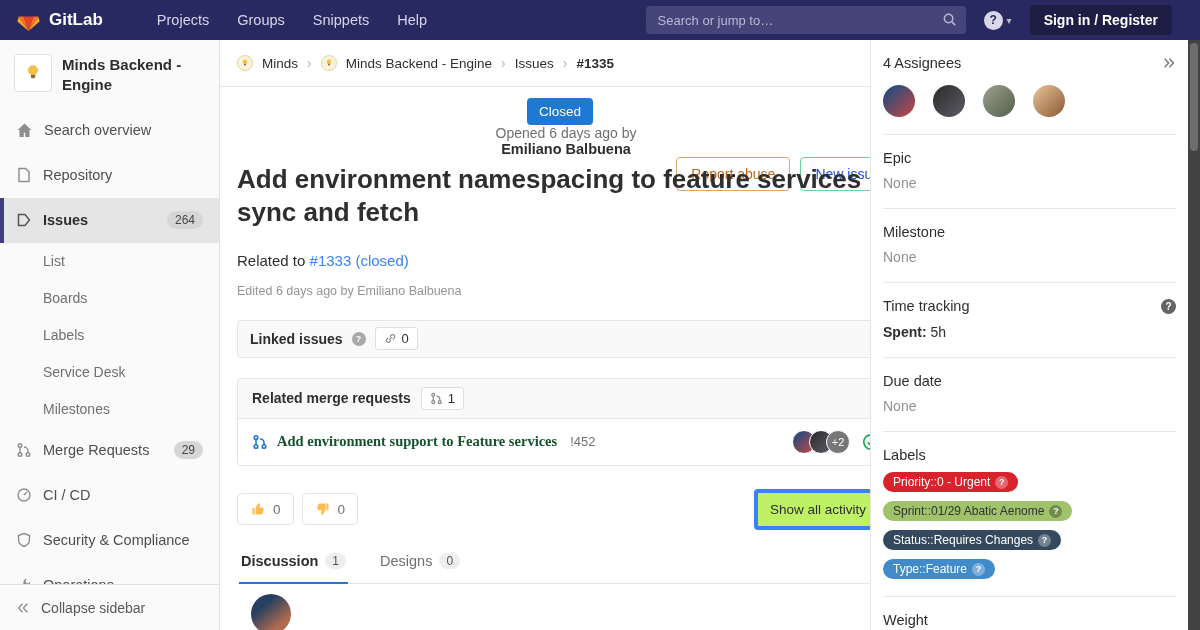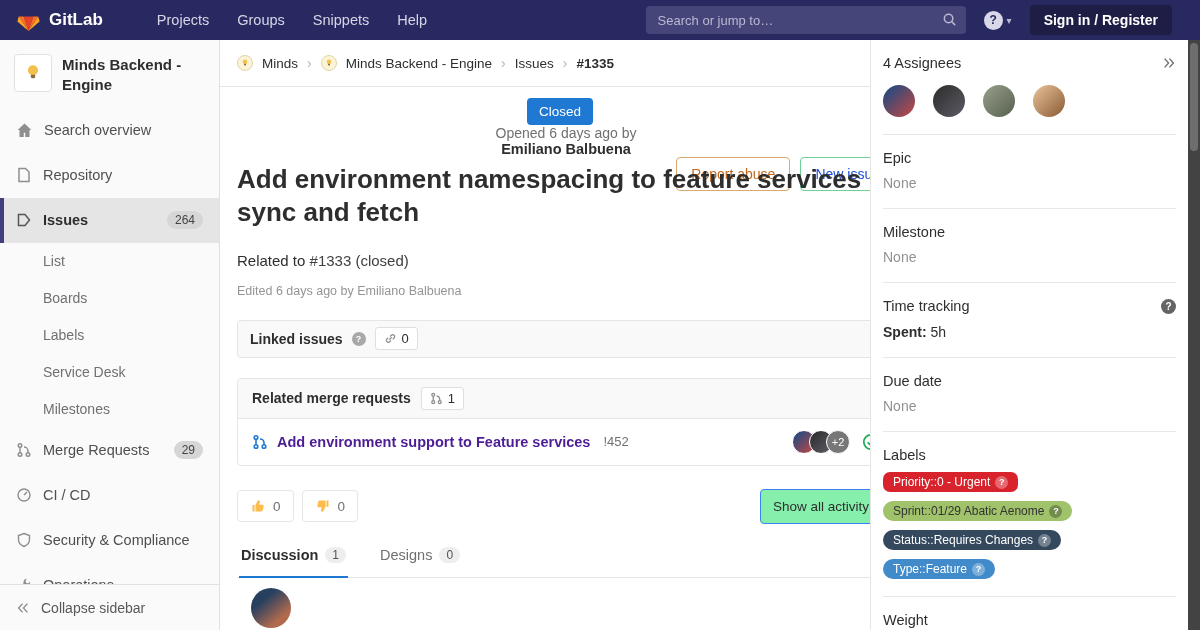--- a/index.html
+++ b/index.html
@@ -59,47 +59,47 @@
   .grad-4 { background:linear-gradient(135deg,#e8c49a,#8a5a33); }
   .grad-5 { background:linear-gradient(140deg,#274060 30%,#b06a4e 75%); }
   .author-name { font-weight:bold; font-size:14.5px; color:#2e2e2e; }
   .status-actions { margin-left:auto; display:flex; gap:10px;padding-left:12px; }
   .btn { font-size:14px; border-radius:4px; padding:8px 14px; background:#fff; border:1px solid #e5e5e5; cursor:pointer; font-family:inherit; }
   .btn-abuse { color:#c0671c; border-color:#dca96a; }
   .btn-newissue { color:#1d4ed8; border-color:#6fcf97; font-weight:normal; }
 
   .issue-title { font-size:26px; font-weight:bold; line-height:1.28; margin-top:27px; color:#2e2e2e; }
   .related-line { margin-top:22px; font-size:15px; }
-  .related-line a { color:#404040; }
+  .related-line a { color:#3b82f6; }
   .edited-line { margin-top:15px; font-size:12.5px; color:#949494; }
 
   .gl-box { border:1px solid #e5e5e5; border-radius:4px; }
   .linked-box { margin-top:22px; height:38px; background:#f9f9f9; display:flex; align-items:center; gap:9px; padding:0 12px; }
   .box-title { font-size:14px; font-weight:bold; }
   .help-dot { width:14px; height:14px; border-radius:50%; background:#a8a8a8; color:#fff; font-size:9px; font-weight:bold; display:inline-flex; align-items:center; justify-content:center; }
   .count-chip { display:inline-flex; align-items:center; gap:5px; background:#fff; border:1px solid #dfdfdf; border-radius:3px; padding:3px 8px; font-size:13px; color:#2e2e2e; }
   .count-chip .ic { color:#8e8e8e; display:flex; }
 
   .mr-box { margin-top:20px; }
   .mr-head { height:40px; background:#f9f9f9; border-bottom:1px solid #e5e5e5; display:flex; align-items:center; gap:10px; padding:0 14px; border-radius:4px 4px 0 0; }
   .mr-row { height:46px; display:flex; align-items:center; gap:9px; padding:0 14px; }
   .mr-ic { color:#1f78d1; display:flex; flex:none; }
-  .mr-title { font-size:14.5px; font-weight:bold; color:#4c1d95; }
+  .mr-title { font-size:14.5px; font-weight:bold; color:#14532d;font-family:Liberation Serif, serif; }
   .mr-ref { font-size:13px; color:#707070; margin-left:4px; }
   .mr-right { margin-left:auto; display:flex; align-items:center; }
   .av-stack { width:24px; height:24px; border:1px solid #fff; margin-left:-7px; }
   .av-more { width:24px; height:24px; border-radius:50%; background:#777; color:#fff; font-size:11px; display:flex; align-items:center; justify-content:center; margin-left:-7px; border:1px solid #fff; }
   .mr-check { color:#1aaa55; margin-left:12px; display:flex; }
 
   .auto-note { margin-top:21px; font-size:15px; color:#2e2e2e; }
 
   .awards-row { margin-top:23px; display:flex; align-items:center; gap:8px; }
   .award-btn { display:inline-flex; align-items:center; gap:7px; border:1px solid #e5e5e5; border-radius:4px; background:#fff; padding:7px 12px; cursor:pointer; font-family:inherit; }
   .award-count { color:#707070; font-size:13.5px; }
-  .activity-btn { margin-left:auto; display:inline-flex; align-items:center; gap:8px; border:1px solid #3b82f6; border-radius:4px; background:#86efac; padding:9px 12px; font-size:13.5px; color:#2e2e2e; cursor:pointer; font-family:inherit; }
+  .activity-btn { margin-left:auto; display:inline-flex; align-items:center; gap:8px; border:4px solid #3b82f6; border-radius:4px; background:#bef264; padding:9px 12px; font-size:13.5px; color:#2e2e2e; cursor:pointer; font-family:inherit; }
   .caret-down { color:#707070; font-size:10px; }
 
   .tabs { margin-top:17px; border-bottom:1px solid #e5e5e5; display:flex; gap:30px; padding-left:2px; }
   .tab { display:inline-flex; align-items:center; gap:7px; padding:6px 2px 13px 2px; font-size:14.5px; color:#707070; cursor:pointer; }
   .tab.active { color:#2e2e2e; font-weight:bold; border-bottom:2px solid #1f78d1; margin-bottom:-1px; }
   .tab-badge { background:#eee; color:#555; border-radius:10px; font-size:12px; font-weight:normal; padding:1px 7px; }
   .partial-avatar { width:40px; height:40px; border-radius:50%; margin:10px 0 0 14px; }
 
   
   .rightbar { position:absolute; top:40px; right:12px; width:318px; bottom:0; background:#fff; border-left:1px solid #e5e5e5; padding:0 12px; overflow:hidden; }
@@ -440,21 +440,21 @@
     <div class="rb-title-row">
         <span>Due date</span>
       </div>
     <div class="rb-none">None</div>
   </div>
 
   <div class="rb-sec">
     <div class="rb-title-row">
         <span>Labels</span>
       </div>
-    <span class="label-wrap"><span class="label-pill" style="background: rgb(217, 35, 44); color: rgb(255, 255, 255); border-radius: 7px;">
+    <span class="label-wrap"><span class="label-pill" style="background: rgb(217, 35, 44); color: rgb(255, 255, 255);">
       <span>Priority::0 - Urgent</span>
           <span class="q">?</span>
     </span></span>
     <span class="label-wrap"><span class="label-pill" style="background: rgb(159, 194, 107); color: rgb(51, 51, 51);">
       <span>Sprint::01/29 Abatic Aenome</span>
           <span class="q dark">?</span>
     </span></span>
     <span class="label-wrap"><span class="label-pill" style="background: rgb(52, 73, 94); color: rgb(255, 255, 255);">
       <span>Status::Requires Changes</span>
           <span class="q">?</span>

